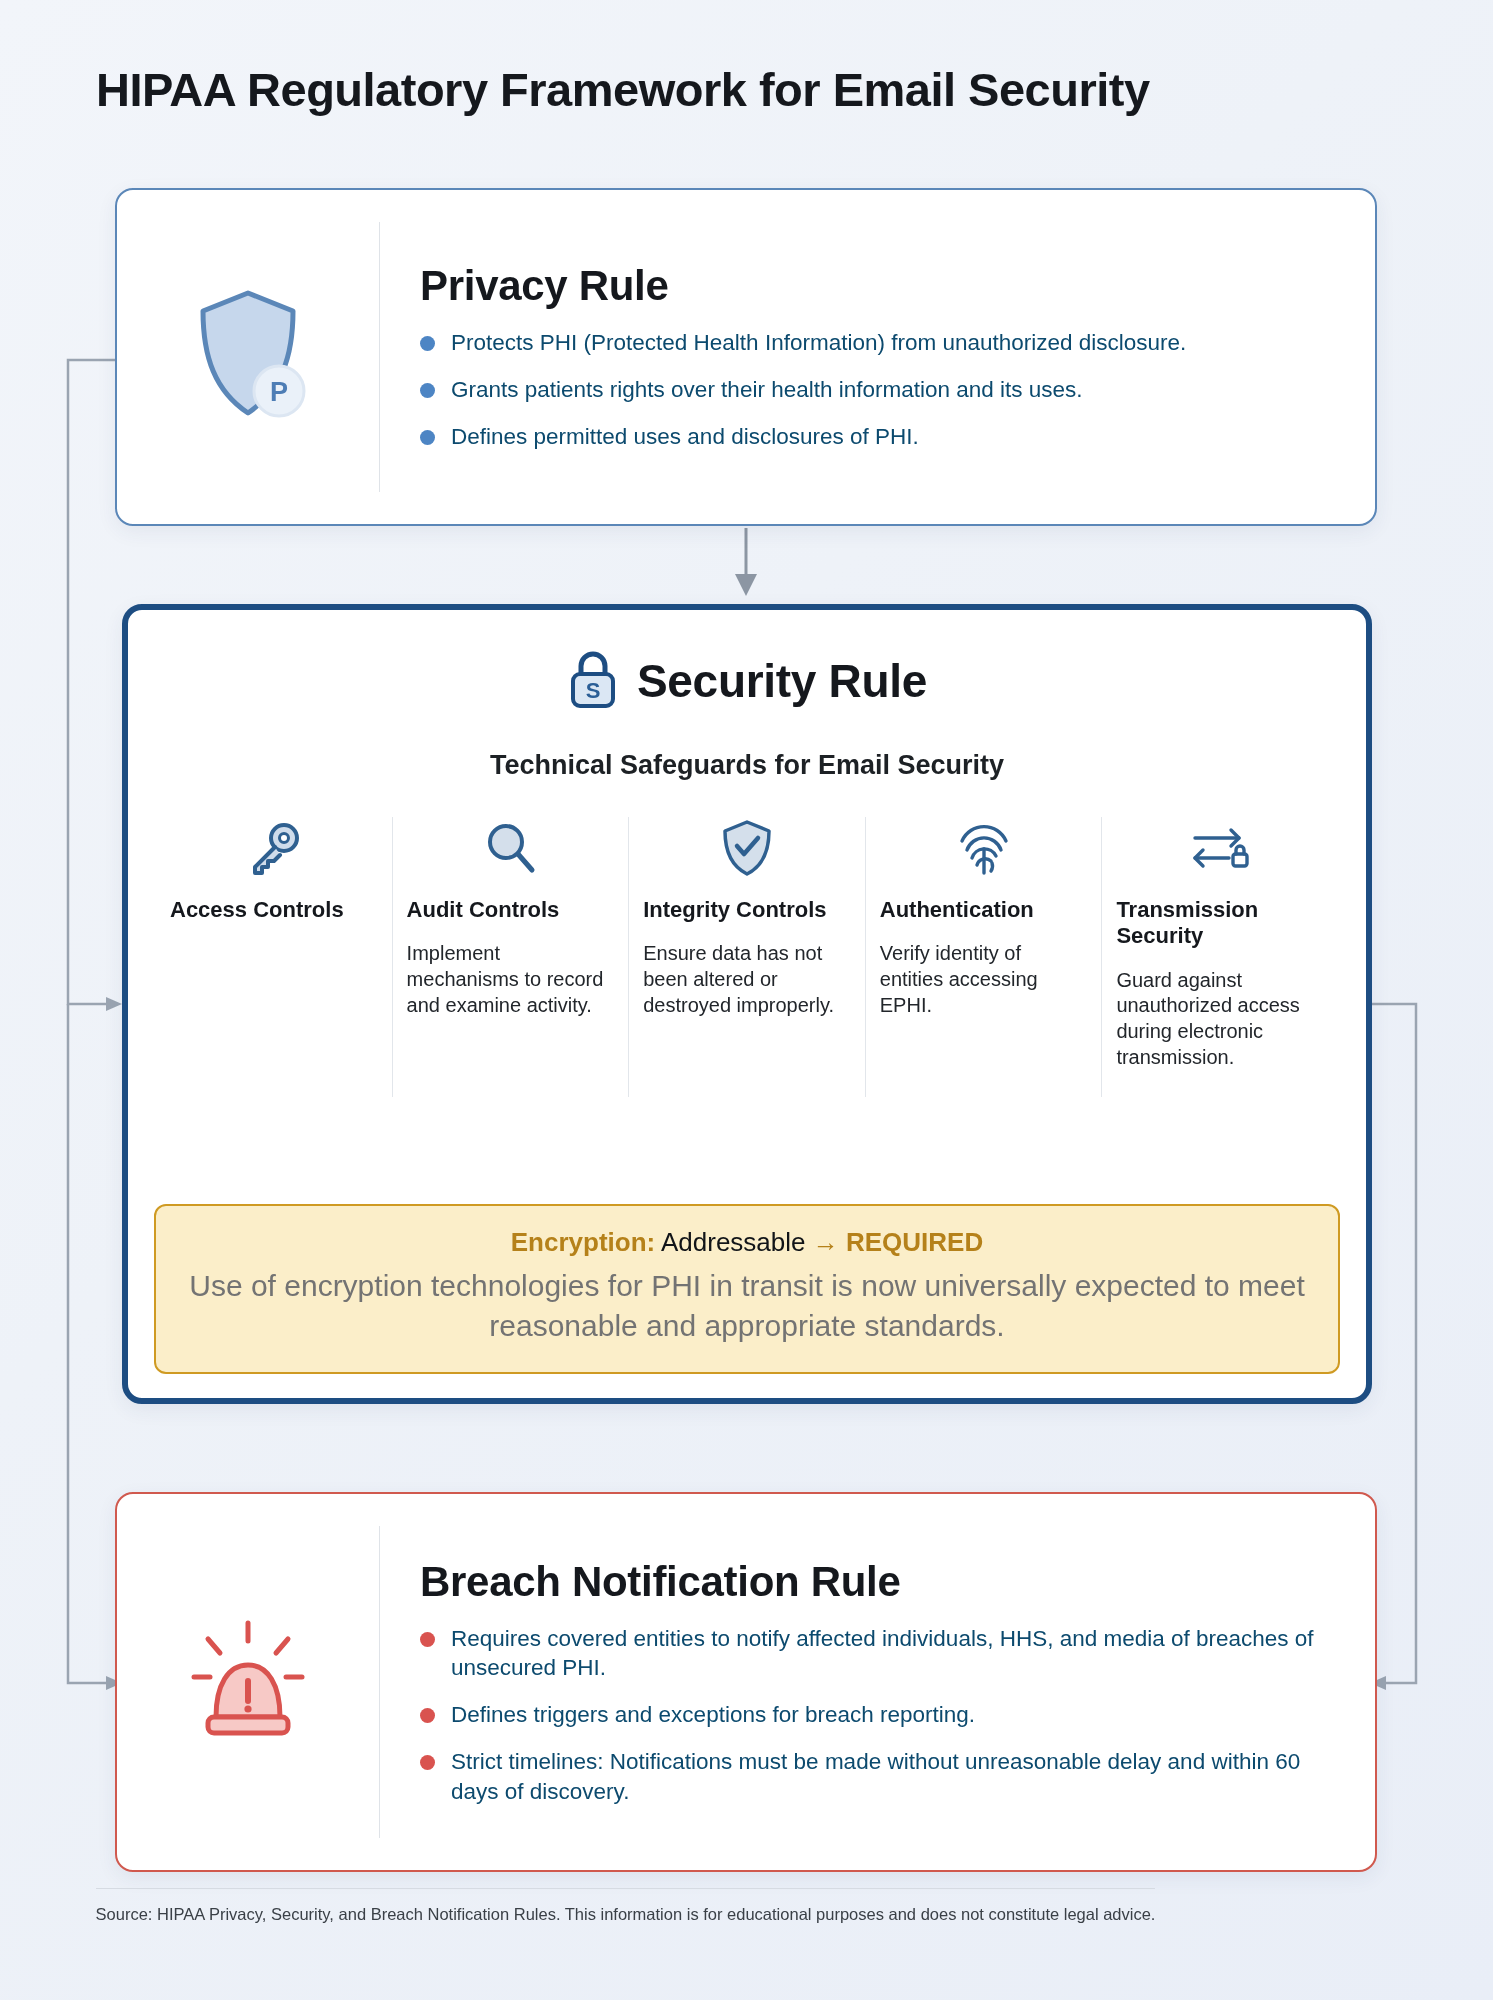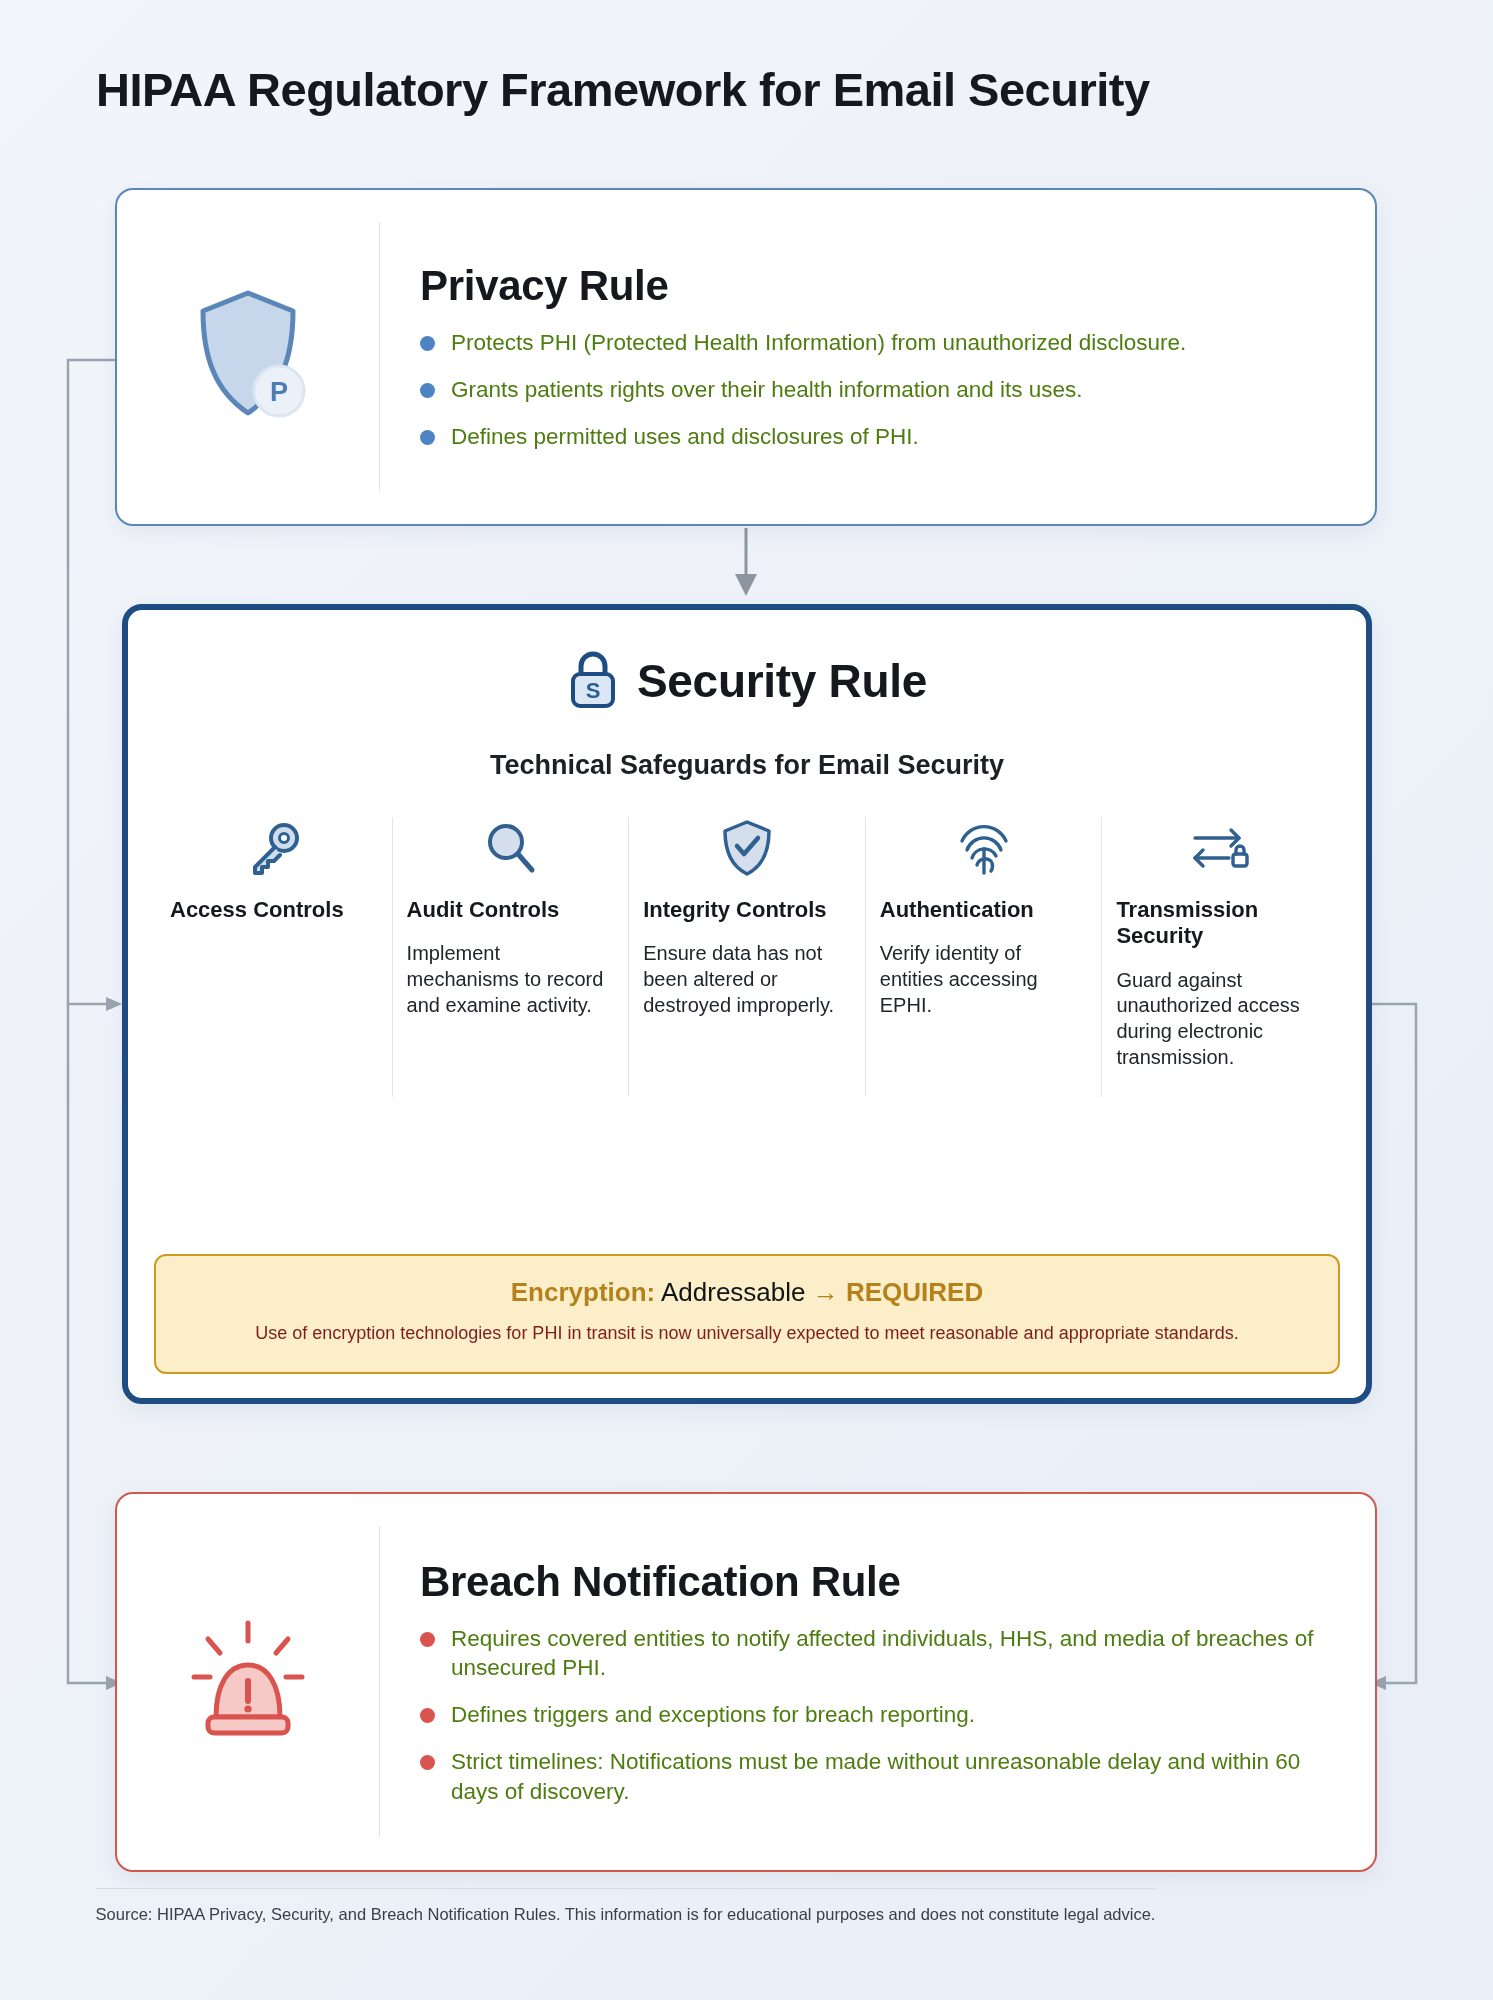--- a/index.html
+++ b/index.html
@@ -108,21 +108,21 @@
   }
 
   .bullets { list-style: none; }
 
   .bullet {
     display: flex;
     align-items: flex-start;
     margin-bottom: 17px;
     font-size: 22.5px;
     line-height: 1.32;
-    color: #4d7c0f;
+    color: #0c4a6e;
   }
   .bullet:last-child { margin-bottom: 0; }
 
   .dot {
     width: 15px; height: 15px;
     border-radius: 50%;
     flex: 0 0 15px;
     margin-top: 8px;
     margin-right: 16px;
   }
@@ -194,24 +194,24 @@
   }
   .enc-head {
     font-size: 26px;
     line-height: 1.15;
     color: #111418;
   }
   .enc-head b { color: #b5811a; font-weight: bold; }
   .enc-head .req { color: #b5811a; font-weight: bold; }
   .enc-head .arrow { color: #b5811a; font-weight: bold; }
   .enc-sub {
-    margin-top: 14px;
-    font-size: 18px;
+    margin-top: 8px;
+    font-size: 30px;
     line-height: 1.33;
-    color: #7f1d1d;
+    color: #737373;
   }
 
   
   .footer {
     position: absolute;
     left: 0;
     right: 0;
     top: 1905px;
     text-align: center;
     font-size: 16.5px;

